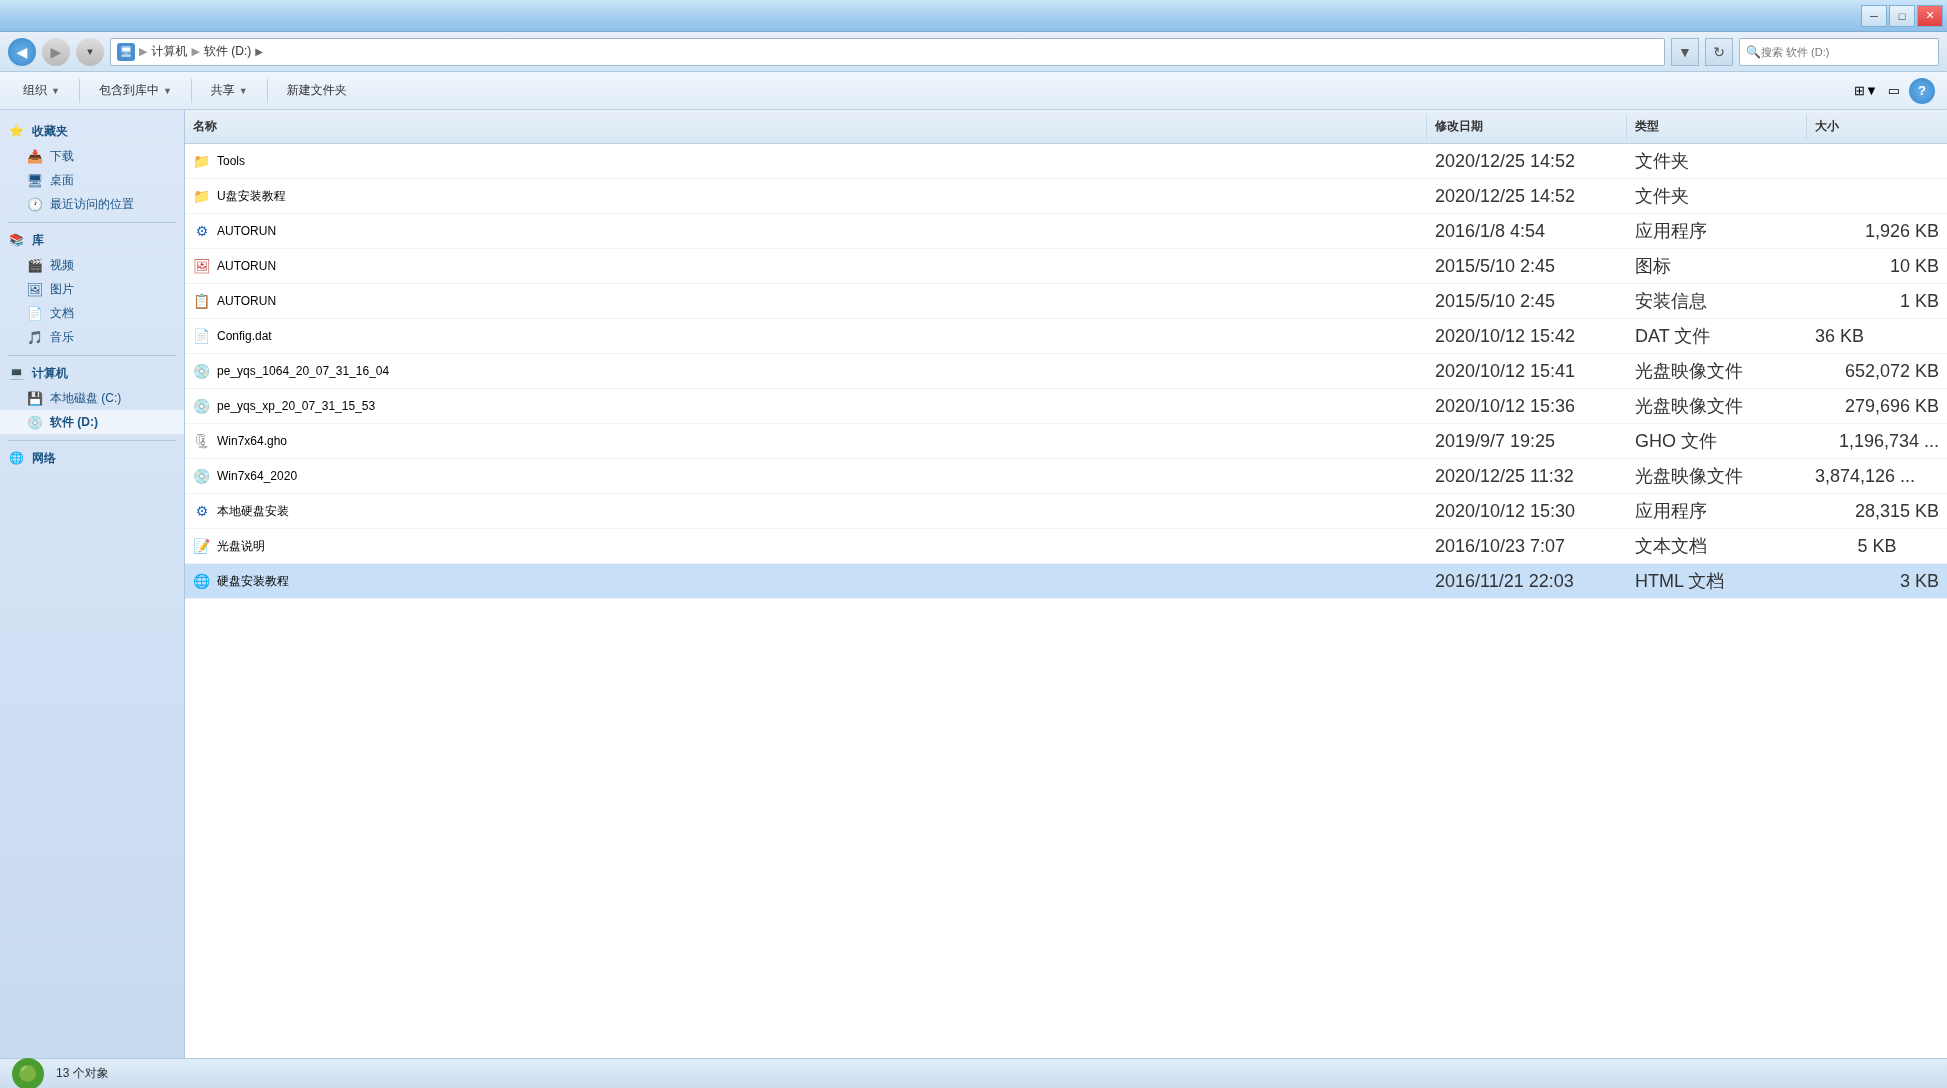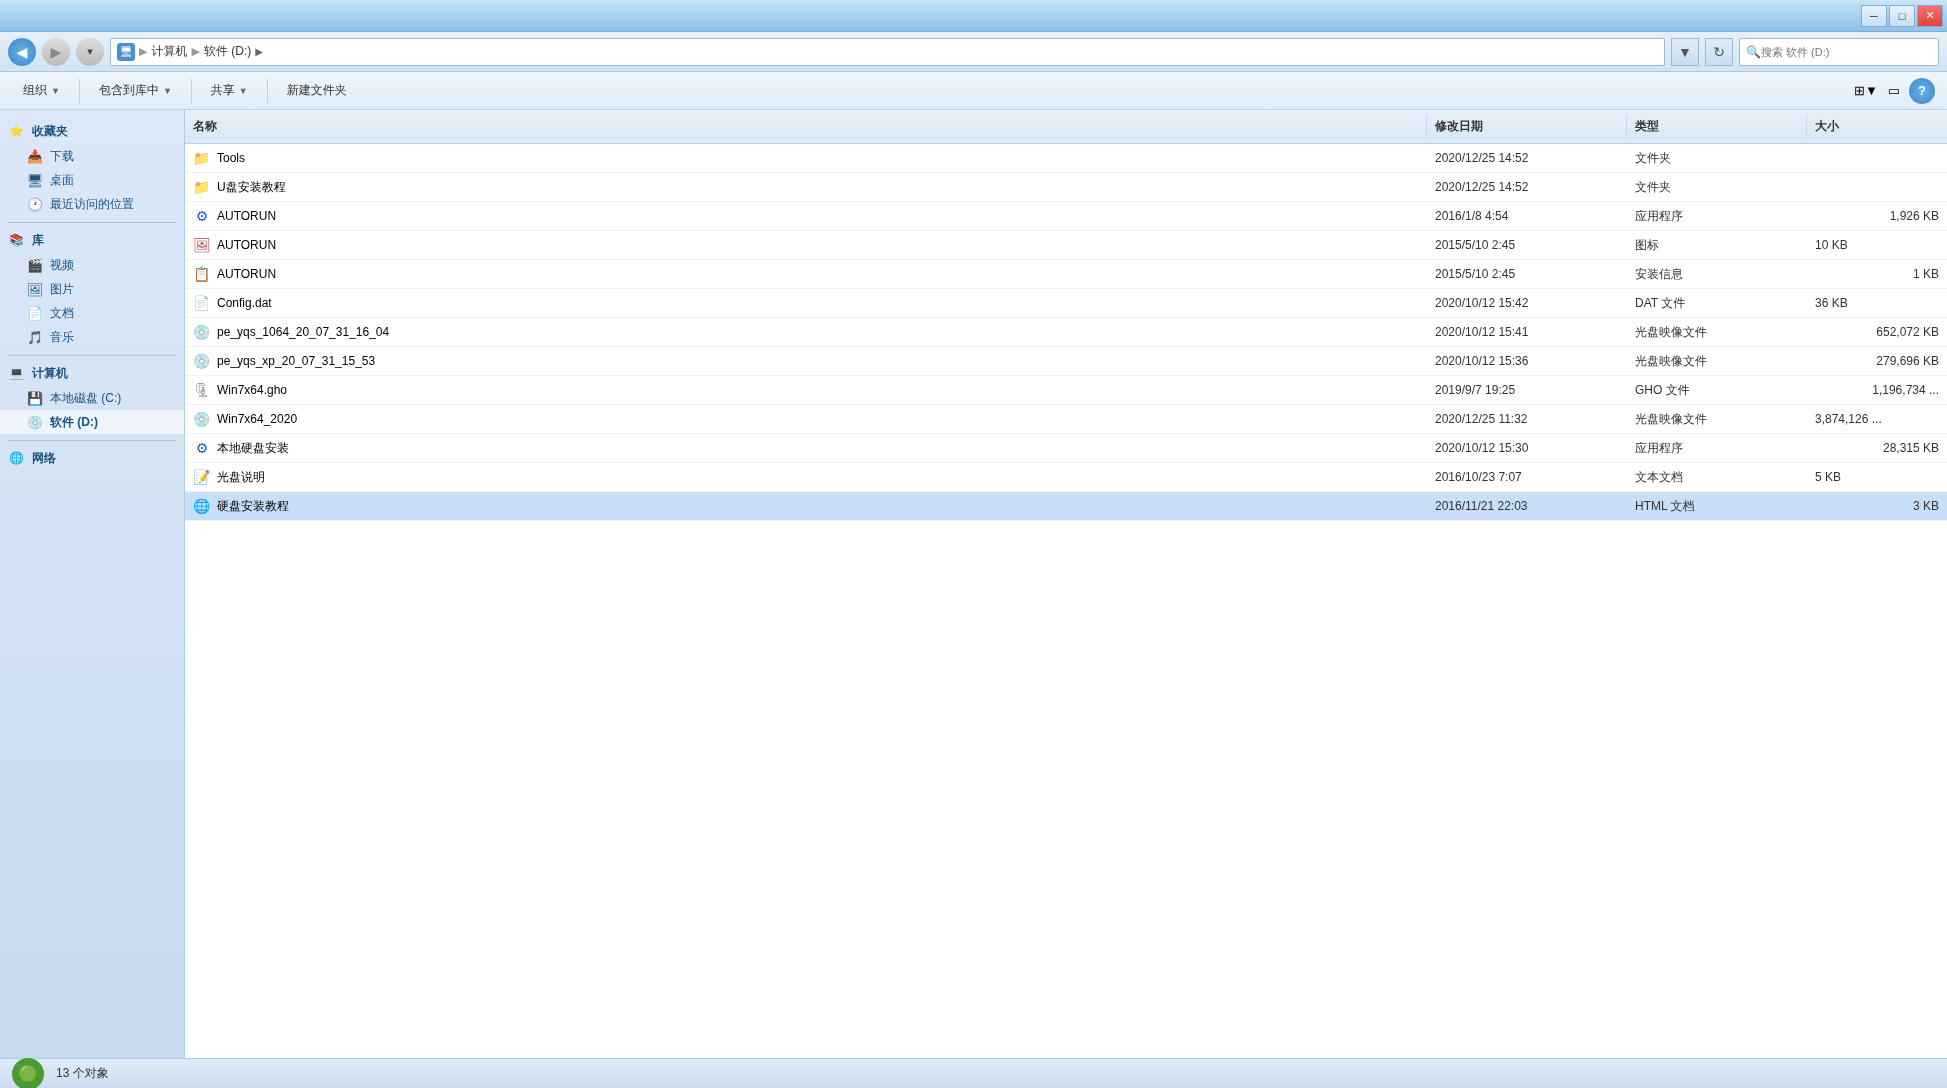--- a/index.html
+++ b/index.html
@@ -271,21 +271,21 @@
       font-size: 12px;
     }
     .file-icon {
       width: 18px; height: 18px;
       display: flex; align-items: center; justify-content: center;
       font-size: 14px;
       flex-shrink: 0;
     }
     .file-cell {
       padding: 3px 8px;
-      font-size: 12px;
+      font-size: 18px;
       color: #333;
     }
 
     
     .status-bar {
       height: 30px;
       background: linear-gradient(to bottom, #e0ecf8, #ccddf0);
       border-top: 1px solid #b0c8e0;
       display: flex;
       align-items: center;
@@ -475,21 +475,21 @@
     <div class="file-cell">应用程序</div>
     <div class="file-cell" style="text-align:right">1,926 KB</div>
   </div>
         <div class="file-row">
     <div class="file-name-cell">
       <span class="file-icon" style="color:#c04040">🖼</span>
       <span>AUTORUN</span>
     </div>
     <div class="file-cell">2015/5/10 2:45</div>
     <div class="file-cell">图标</div>
-    <div class="file-cell" style="">10 KB</div>
+    <div class="file-cell" style="text-align:right">10 KB</div>
   </div>
         <div class="file-row">
     <div class="file-name-cell">
       <span class="file-icon" style="color:#808080">📋</span>
       <span>AUTORUN</span>
     </div>
     <div class="file-cell">2015/5/10 2:45</div>
     <div class="file-cell">安装信息</div>
     <div class="file-cell" style="text-align:right">1 KB</div>
   </div>
@@ -547,21 +547,21 @@
     <div class="file-cell">应用程序</div>
     <div class="file-cell" style="text-align:right">28,315 KB</div>
   </div>
         <div class="file-row">
     <div class="file-name-cell">
       <span class="file-icon" style="color:#606060">📝</span>
       <span>光盘说明</span>
     </div>
     <div class="file-cell">2016/10/23 7:07</div>
     <div class="file-cell">文本文档</div>
-    <div class="file-cell" style="text-align:left">5 KB</div>
+    <div class="file-cell" style="text-align:center">5 KB</div>
   </div>
         <div class="file-row selected">
     <div class="file-name-cell">
       <span class="file-icon" style="color:#e07020">🌐</span>
       <span>硬盘安装教程</span>
     </div>
     <div class="file-cell">2016/11/21 22:03</div>
     <div class="file-cell">HTML 文档</div>
     <div class="file-cell" style="text-align:right">3 KB</div>
   </div>

